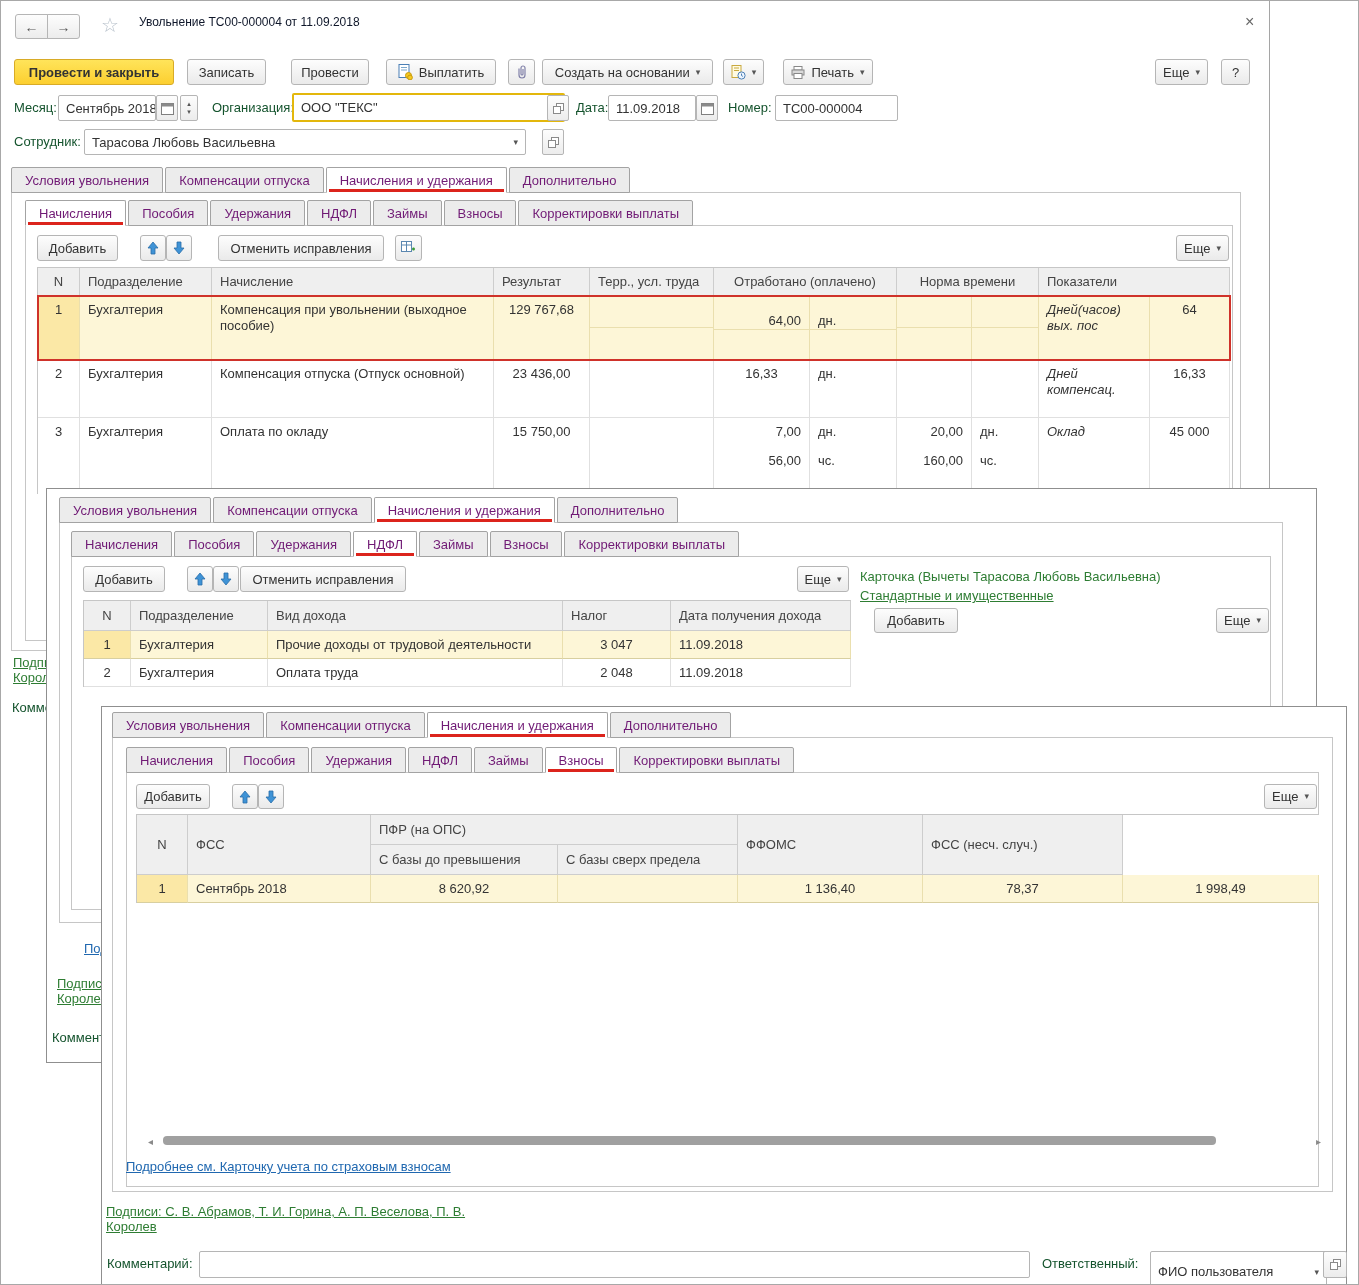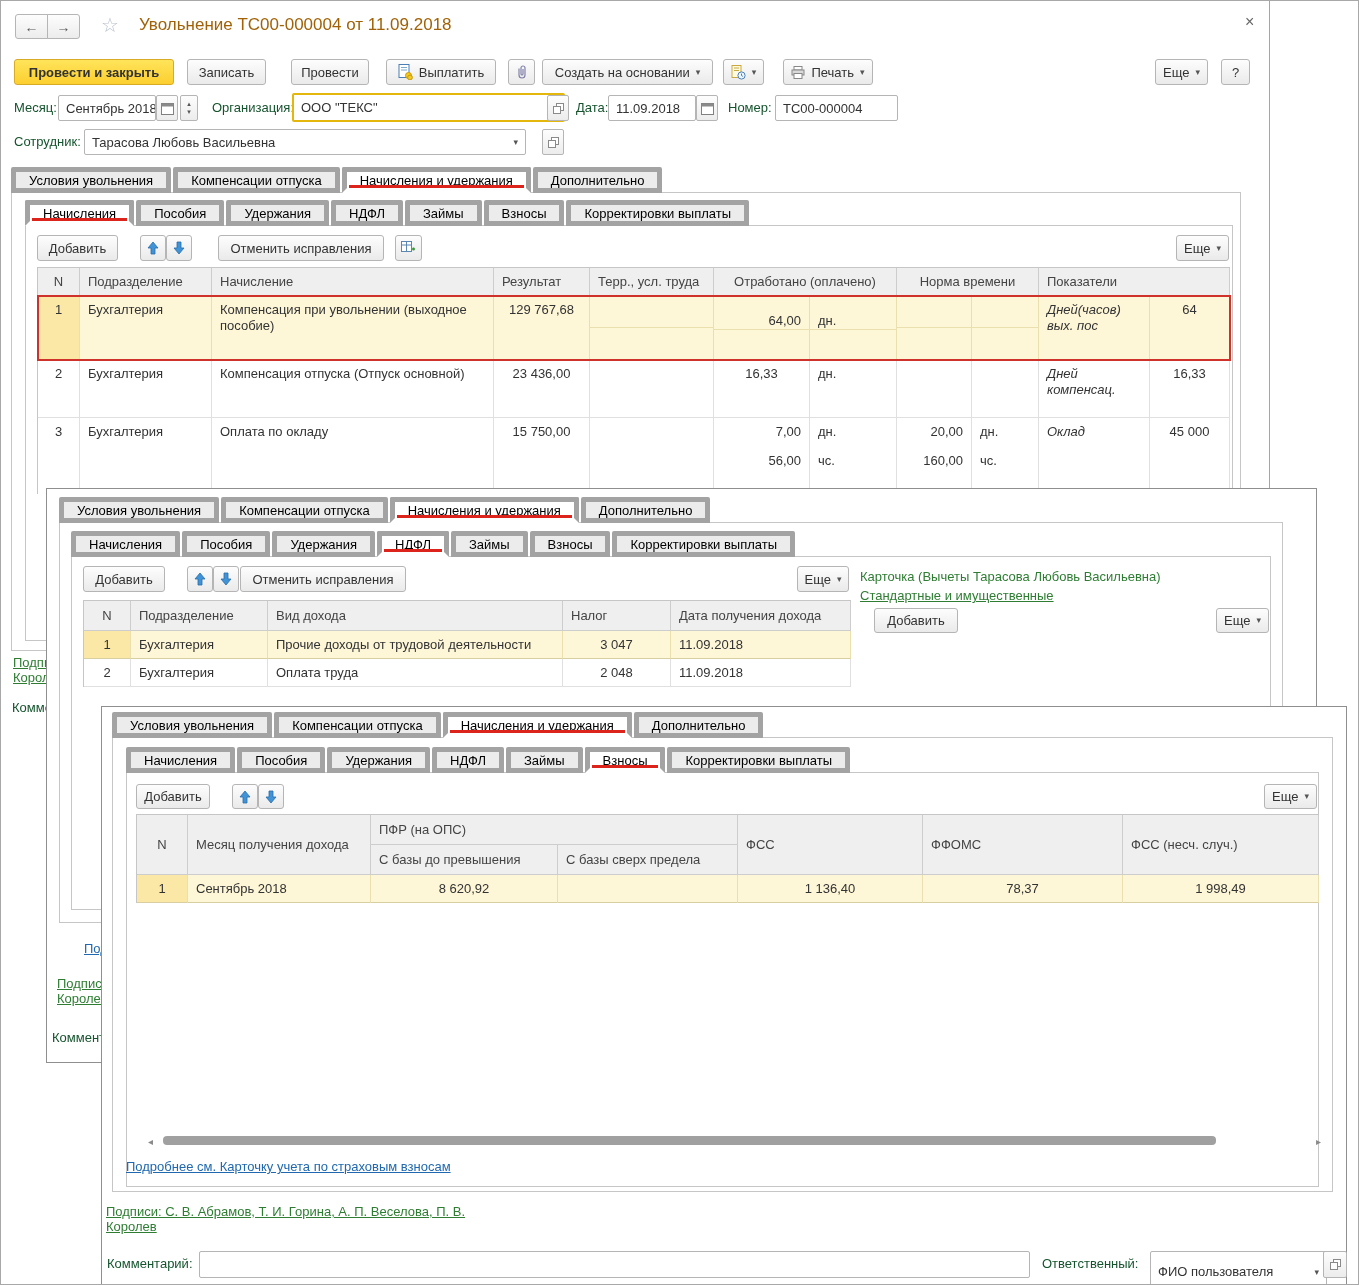--- a/index.html
+++ b/index.html
@@ -10,21 +10,21 @@
 .btn{position:absolute;display:flex;align-items:center;justify-content:center;height:26px;padding:0 10px;background:linear-gradient(#fdfdfd,#eaeaea);border:1px solid #b5b5b5;border-radius:3px;font-size:13px;color:#333;cursor:default;white-space:nowrap}
 .btn .caret{margin-left:6px;font-size:9px;color:#555;line-height:1}
 .btn svg{margin-right:6px;flex:0 0 auto}
 .ybtn{background:linear-gradient(#ffe45a,#fccf30);border-color:#d8ab27;font-weight:bold}
 .lbl{position:absolute;color:#14532d;white-space:nowrap;line-height:26px}
 .inp{position:absolute;display:flex;align-items:center;background:#fff;border:1px solid #b5b5b5;border-radius:2px;padding:0 7px;white-space:nowrap;overflow:hidden}
 .inp .caret{margin-left:auto;font-size:9px;color:#555;padding-left:6px}
 .hl{border:2px solid #e3b70c}
 .sq{position:absolute;display:flex;align-items:center;justify-content:center;background:linear-gradient(#fdfdfd,#ececec);border:1px solid #b5b5b5;border-radius:2px}
 .tabs{position:absolute;display:flex;z-index:6}
-.tab{height:26px;display:flex;align-items:center;padding:0 13px;background:#ececec;border:5px solid #a3a3a3;border-radius:2px 2px 0 0;margin-right:2px;color:#000000;white-space:nowrap}
+.tab{height:26px;display:flex;align-items:center;padding:0 13px;background:#ececec;border:1px solid #a3a3a3;border-radius:2px 2px 0 0;margin-right:2px;color:#701a75;white-space:nowrap}
 .tab.on{background:#fff;border-bottom-color:#fff;position:relative}
 .tab.on::after{content:"";position:absolute;left:2px;right:2px;bottom:0;height:3px;background:#dc241c}
 .panel{position:absolute;border:1px solid #c6c6c6;background:#fff}
 .tbl{position:absolute;border-top:1px solid #c6c6c6;border-left:1px solid #c6c6c6;background:#fff}
 .g1{display:grid;grid-template-columns:42px 132px 282px 96px 124px 96px 87px 75px 67px 111px 80px}
 .g1h{display:grid;grid-template-columns:42px 132px 282px 96px 124px 183px 142px 191px}
 .g2{display:grid;grid-template-columns:47px 137px 295px 108px 180px}
 .gc{display:grid;grid-template-columns:190px 208px}
 .g3{display:grid;grid-template-columns:51px 183px 187px 180px 185px 200px 196px}
 .hc{background:#efefef;border-right:1px solid #cdcdcd;border-bottom:1px solid #cdcdcd;display:flex;align-items:center;padding:0 8px;color:#444;overflow:hidden;line-height:15px}
@@ -56,21 +56,21 @@
 
   <div class="win" style="left:0;top:0;width:1269px;height:1285px;border-right:1px solid #a5a5a5;z-index:1">
 
     <div class="navbtn" style="left:14px;top:13px;border-radius:3px 0 0 3px">
         <span>←</span>
       </div>
     <div class="navbtn" style="left:46px;top:13px;border-radius:0 3px 3px 0">
         <span>→</span>
       </div>
     <div class="abs" style="left:100px;top:12px;font-size:20px;color:#b9c2cc"><span>☆</span></div>
-    <div class="abs" style="left:138px;top:14px;font-size:17px;color:#a16207">Увольнение ТС00-000004 от 11.09.2018</div>
+    <div class="abs" style="left:138px;top:14px;font-size:12px;color:#0f172a">Увольнение ТС00-000004 от 11.09.2018</div>
     <div class="abs" style="left:1244px;top:12px;font-size:16px;color:#666"><span>×</span></div>
 
     <div class="btn ybtn" style="left:13px;top:58px;width:160px">
         <span>Провести и закрыть</span>
       </div>
     <div class="btn" style="left:186px;top:58px;width:79px">
         <span>Записать</span>
       </div>
     <div class="btn" style="left:290px;top:58px;width:78px">
         <span>Провести</span>
@@ -490,21 +490,20 @@
         </svg>
       </div>
     <div class="btn" style="left:1162px;top:77px;width:53px;height:25px">
         <span>Еще</span>
         <span class="caret">▾</span>
       </div>
 
     <div class="tbl" style="left:34px;top:107px;width:1183px">
       <div class="g3" style="grid-template-rows:30px 30px">
         <div class="hc cen" style="grid-row:1/3">N</div>
-        <div class="hc" style="grid-row:1/3">Месяц получения дохода</div>
         <div class="hc" style="grid-column:3/5">ПФР (на ОПС)</div>
         <div class="hc" style="grid-row:1/3">ФСС</div>
         <div class="hc" style="grid-row:1/3">ФФОМС</div>
         <div class="hc" style="grid-row:1/3">ФСС (несч. случ.)</div>
         <div class="hc" style="grid-column:3;grid-row:2">С базы до превышения</div>
         <div class="hc" style="grid-column:4;grid-row:2">С базы сверх предела</div>
       </div>
       <div class="g3 trow yrow" style="height:28px">
         <div class="c cen nc">1</div>
         <div class="c">Сентябрь 2018</div>

